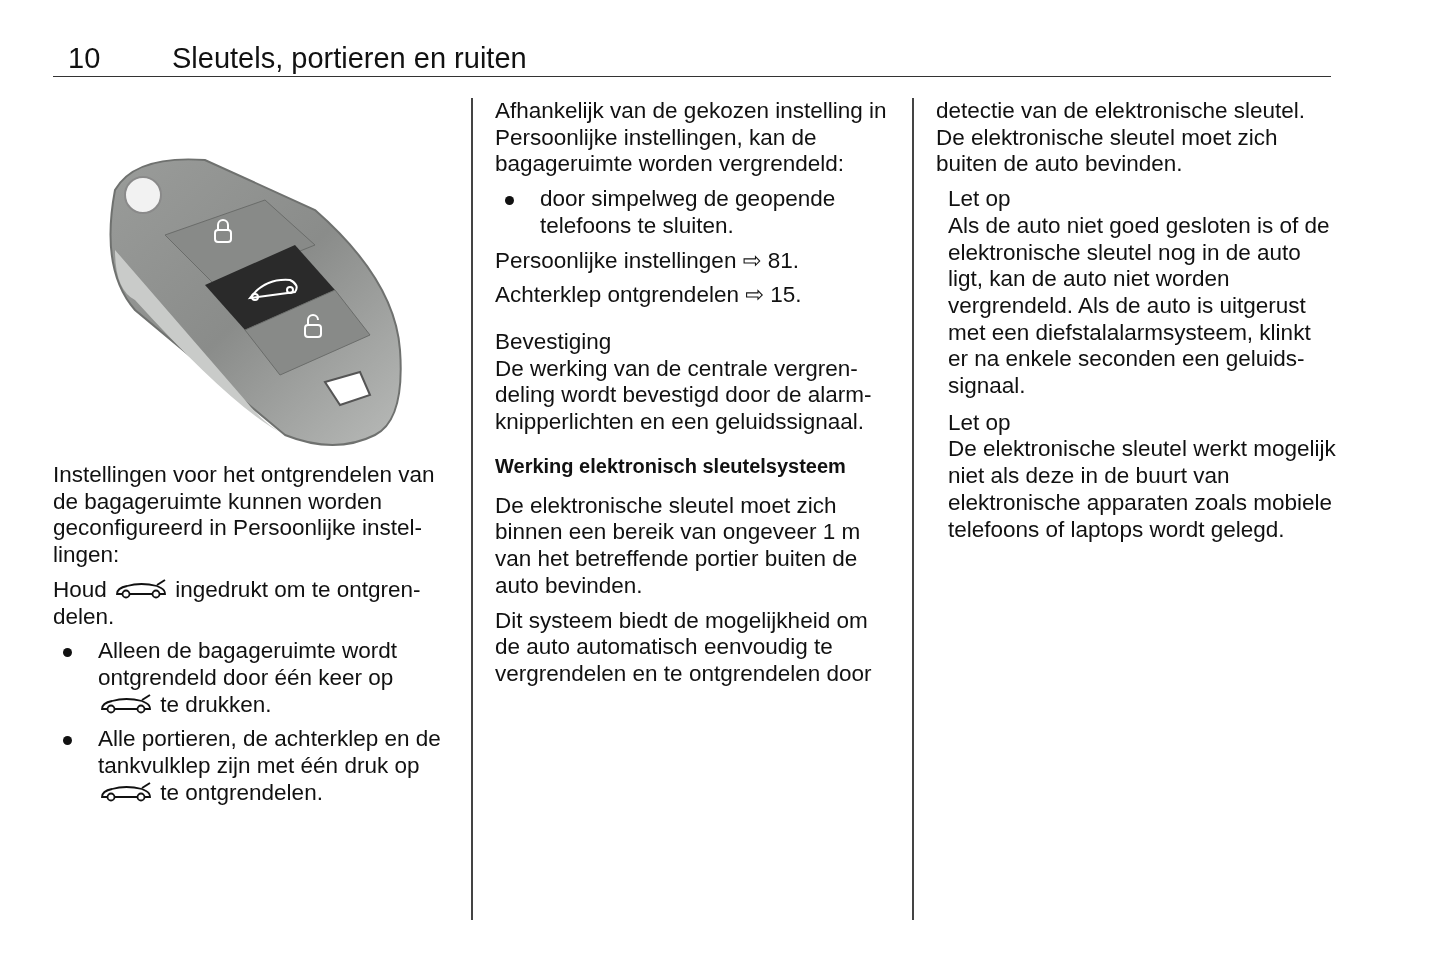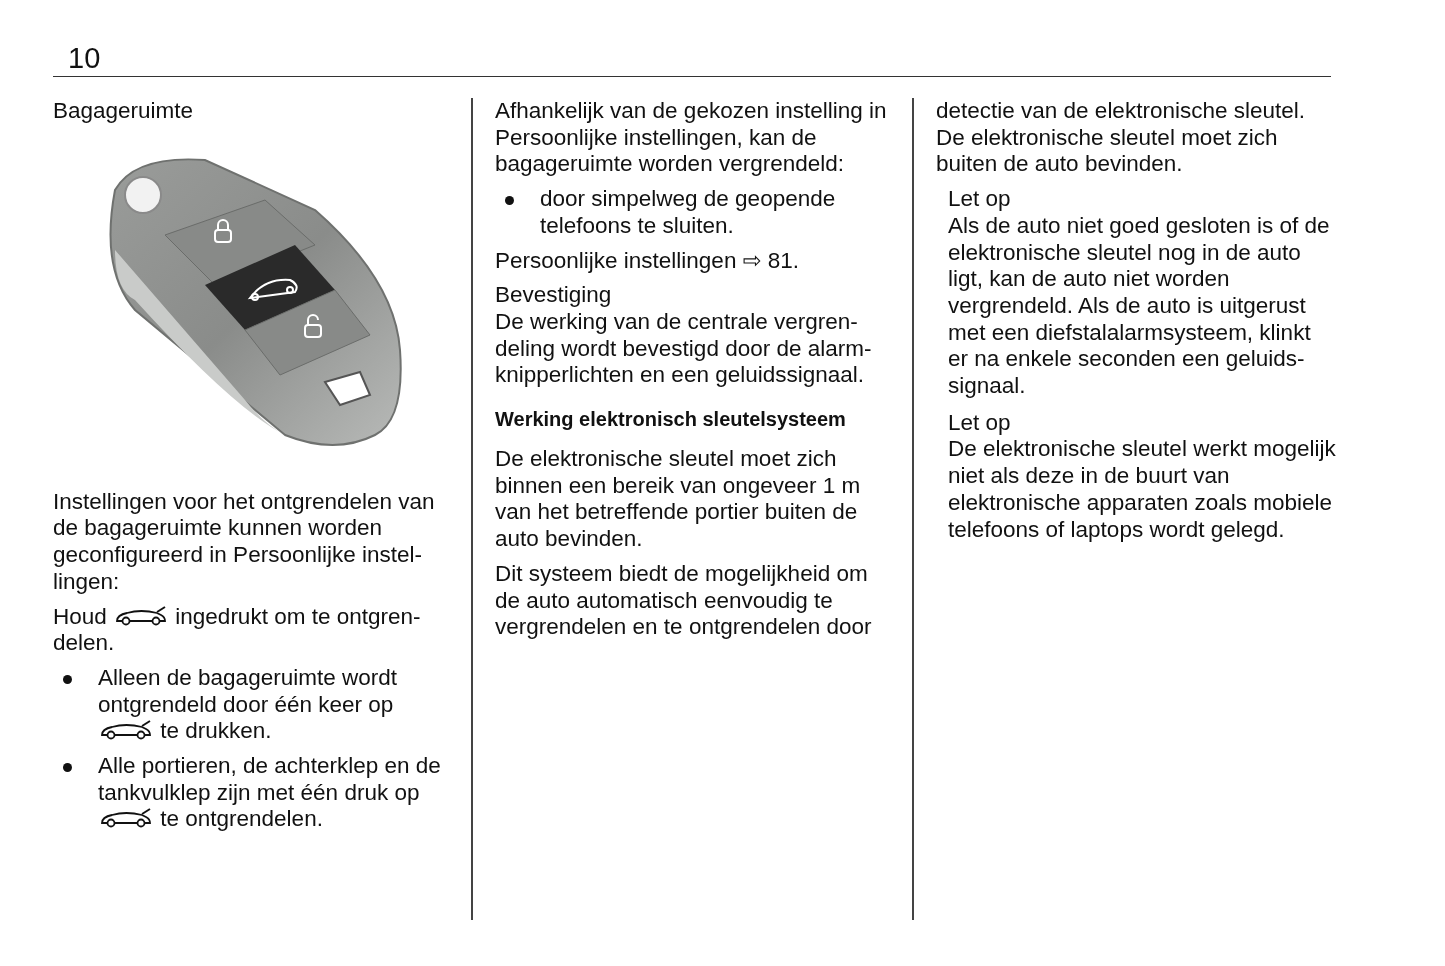--- a/index.html
+++ b/index.html
@@ -32,27 +32,27 @@
   .note { padding-left: 12px; margin-bottom: 10px; }
   .note-title { display: block; }
 
   .keyfob { position: absolute; left: 95px; top: 150px; width: 320px; height: 310px; }
 </style>
 </head>
 <body>
 
 <div class="page-header">
   <span class="page-number">10</span>
+  <span class="page-title">Sleutels, portieren en ruiten</span>
 </div>
 
 <div class="divider divider-1"></div>
 <div class="divider divider-2"></div>
 
 <div class="col col-1">
-  <p class="subhead">Bagageruimte</p>
   <div style="height:364px;"></div>
   <p>Instellingen voor het ontgrendelen van de bagageruimte kunnen worden geconfigureerd in Persoonlijke instel-lingen:</p>
   <p>
     <span>Houd</span>
     <svg class="inline-icon" width="56" height="22" viewBox="0 0 56 22">
         <path d="M4 16 Q4 10 14 8 Q28 4 44 8 L48 10 Q52 12 52 16 Z" fill="none" stroke="#111" stroke-width="1.8"></path>
         <circle cx="13" cy="16" r="3.5" fill="#fff" stroke="#111" stroke-width="1.8"></circle>
         <circle cx="43" cy="16" r="3.5" fill="#fff" stroke="#111" stroke-width="1.8"></circle>
         <path d="M44 7 L52 2" stroke="#111" stroke-width="2"></path>
       </svg>
@@ -117,20 +117,25 @@
   <ul class="bullets">
     <li><span class="dot"></span>
       <span>door simpelweg de geopende telefoons te sluiten.</span>
     </li>
   </ul>
   <p>
     <span>Persoonlijke instellingen</span>
     <span>⇨</span>
     <span>81.</span>
   </p>
+  <p style="margin-bottom:20px;">
+    <span>Achterklep ontgrendelen</span>
+    <span>⇨</span>
+    <span>15.</span>
+  </p>
   <p class="subhead">Bevestiging</p>
   <p>De werking van de centrale vergren-deling wordt bevestigd door de alarm-knipperlichten en een geluidssignaal.</p>
   <h2 class="section-title">Werking elektronisch sleutelsysteem</h2>
   <p>De elektronische sleutel moet zich binnen een bereik van ongeveer 1 m van het betreffende portier buiten de auto bevinden.</p>
   <p>Dit systeem biedt de mogelijkheid om de auto automatisch eenvoudig te vergrendelen en te ontgrendelen door</p>
 </div>
 
 <div class="col col-3">
   <p>detectie van de elektronische sleutel. De elektronische sleutel moet zich buiten de auto bevinden.</p>
   <div class="note">

